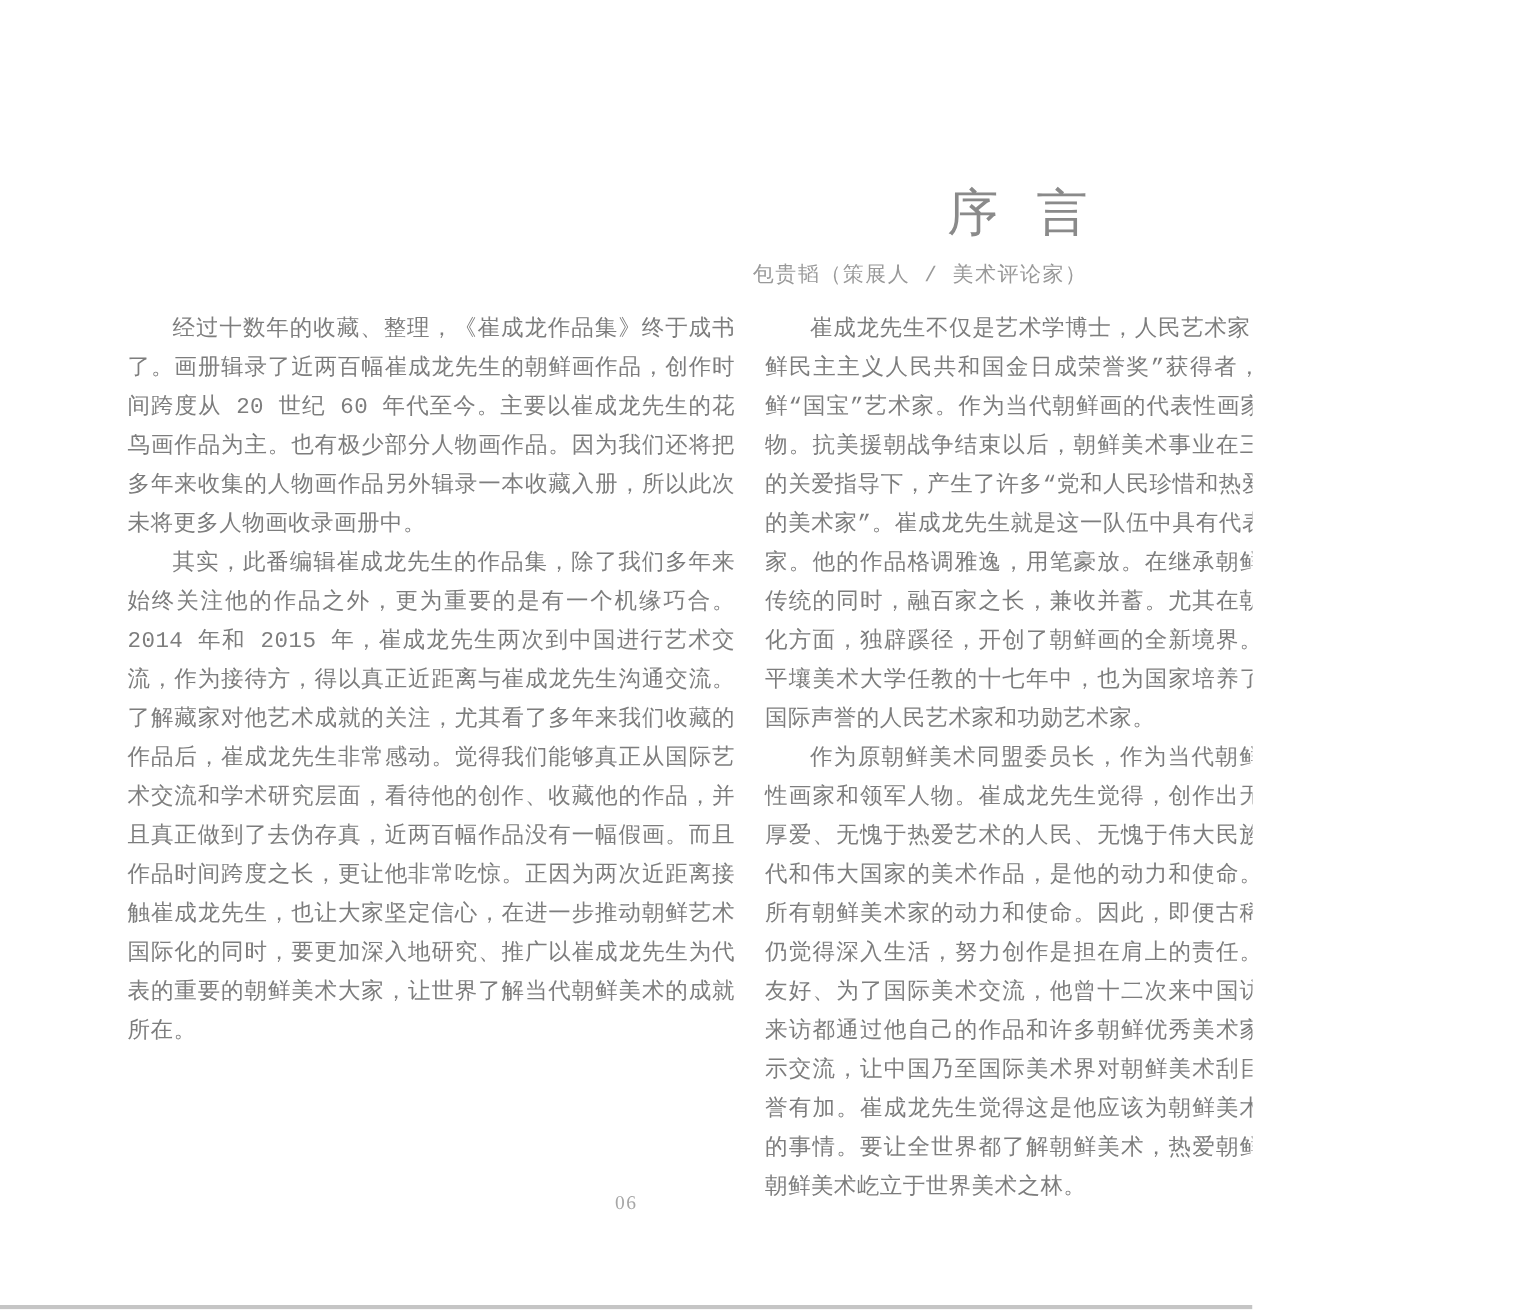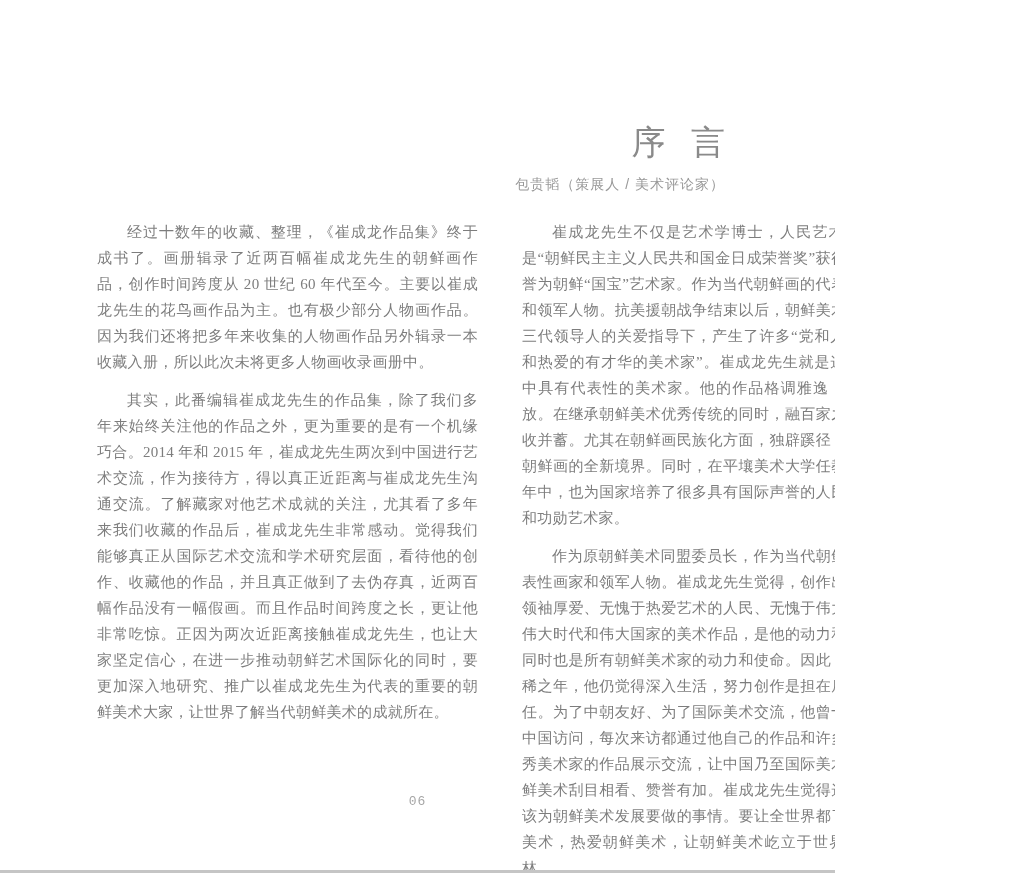--- a/index.html
+++ b/index.html
@@ -27,21 +27,21 @@
     font-family: "Liberation Sans", "DejaVu Sans", sans-serif;
     font-weight: 400;
     font-size: 34px;
     line-height: 36px;
     letter-spacing: 8px;
     margin-right: -8px; 
     color: #8a8a8a;
   }
   .byline {
     margin: 16px 0 0 0;
-    font-family: Liberation Sans, sans-serif;
+    font-family: Liberation Mono, monospace;
     font-size: 14px;
     line-height: 16px;
     letter-spacing: 1px;
     color: #999999;
   }
   
   .columns {
     position: absolute;
     top: 207px;
     left: 85px;
@@ -51,32 +51,33 @@
   .col {
     color: #7d7d7d;
     font-size: 15px;
     line-height: 26px;
     text-align: justify;
     letter-spacing: 0.3px;
   }
   .col-left  { width: 405px; margin-right: 20px; }
   .col-right { width: 395px; }
   .col p {
-    margin: 12px;
+    margin: 0;
     padding: 0;
     text-indent: 2em;
+    font-family: Liberation Mono, monospace;
   }
   
   .page-number {
     position: absolute;
     top: 794px;
     left: 0;
     right: 0;
     text-align: center;
-    font-family: Liberation Mono, monospace;
+    font-family: Liberation Serif, serif;
     font-size: 13px;
     letter-spacing: 1px;
     color: #a6a6a6;
   }
   
   .bottom-rule {
     position: absolute;
     left: 0;
     bottom: 0;
     width: 100%;

